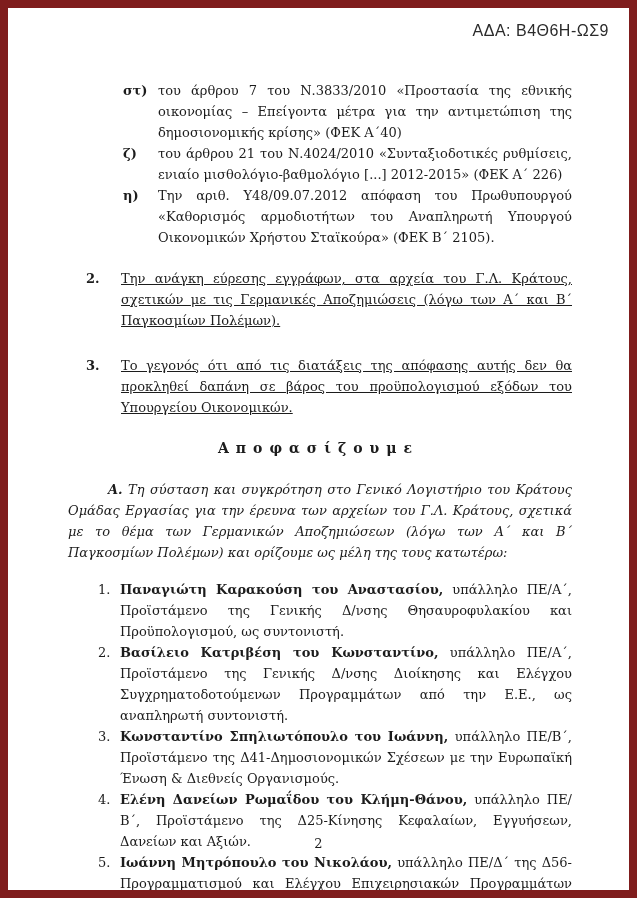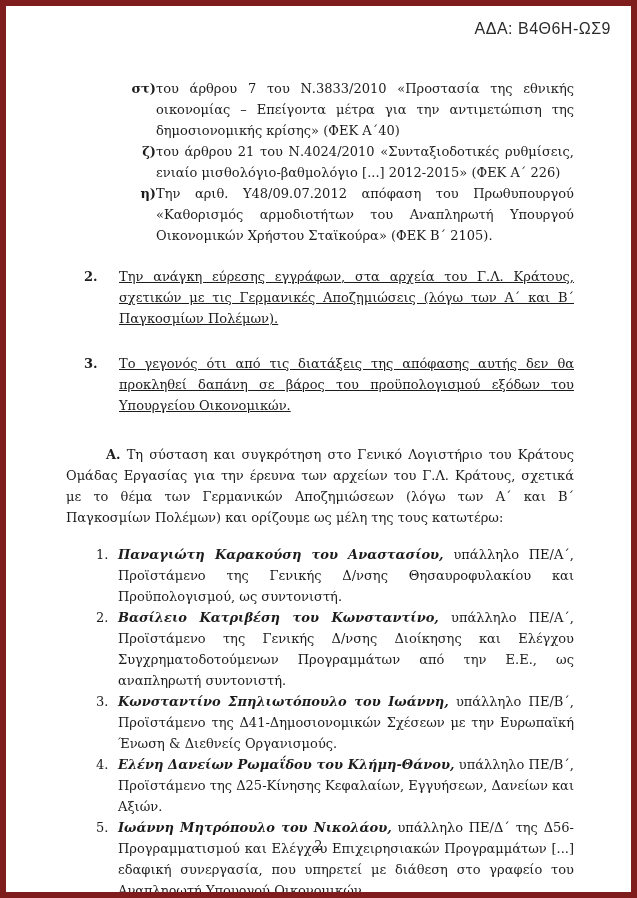--- a/index.html
+++ b/index.html
@@ -6,21 +6,21 @@
     margin: 0;
     padding: 0;
     background: #ffffff;
   }
   .page {
     position: relative;
     width: 637px;
     height: 898px;
     box-sizing: border-box;
     background: #ffffff;
-    border: 6px solid #7f1d1d;
+    border: 8px solid #7f1d1d;
     font-family: "DejaVu Serif", "Liberation Serif", serif;
     font-size: 13px;
     line-height: 21px;
     color: #1c1c1c;
     overflow: hidden;
   }
   .ada-header {
     position: absolute;
     top: 12px;
     right: 20px;
@@ -35,21 +35,20 @@
   
   .legal-item {
     display: flex;
     margin-left: 115px;
     margin-right: 57px;
   }
   .legal-label {
     flex: none;
     width: 35px;
     font-weight: bold;
-    text-align: right;
   }
   .legal-text {
     flex: 1;
     text-align: justify;
   }
   
   .consideration {
     display: flex;
     margin-left: 78px;
     margin-right: 57px;
@@ -67,23 +66,24 @@
     text-decoration: underline;
   }
   .decision-heading {
     margin-top: 20px;
     text-align: center;
     font-weight: bold;
     font-size: 14px;
     letter-spacing: 7px;
   }
   .decision-paragraph {
-    margin: 28px 57px 0 60px;
+    margin: 20px 57px 0 60px;
     text-align: justify;
     text-indent: 40px;
+    font-style: italic;
   }
   .decision-paragraph .lead {
     font-weight: bold;
   }
   
   .members {
     margin-top: 16px;
   }
   .member {
     display: flex;
@@ -93,21 +93,20 @@
   .member-number {
     flex: none;
     width: 22px;
   }
   .member-text {
     flex: 1;
     text-align: justify;
   }
   .member-name {
     font-weight: bold;
-    font-style: italic;
   }
   .page-number {
     position: absolute;
     left: 0;
     right: 0;
     bottom: 36px;
     text-align: center;
     font-size: 13px;
     color: #1c1c1c;
   }
@@ -138,20 +137,21 @@
 
     <div class="consideration first">
       <span class="consideration-number">2.</span>
       <span class="consideration-text">Την ανάγκη εύρεσης εγγράφων, στα αρχεία του Γ.Λ. Κράτους, σχετικών με τις Γερμανικές Αποζημιώσεις (λόγω των Α΄ και Β΄ Παγκοσμίων Πολέμων).</span>
     </div>
     <div class="consideration second">
       <span class="consideration-number">3.</span>
       <span class="consideration-text">Το γεγονός ότι από τις διατάξεις της απόφασης αυτής δεν θα προκληθεί δαπάνη σε βάρος του προϋπολογισμού εξόδων του Υπουργείου Οικονομικών.</span>
     </div>
 
+    <div class="decision-heading">Αποφασίζουμε</div>
 
     <div class="decision-paragraph">
       <span class="lead">Α.</span><span> Τη σύσταση και συγκρότηση στο Γενικό Λογιστήριο του Κράτους Ομάδας Εργασίας για την έρευνα των αρχείων του Γ.Λ. Κράτους, σχετικά με το θέμα των Γερμανικών Αποζημιώσεων (λόγω των Α΄ και Β΄ Παγκοσμίων Πολέμων) και ορίζουμε ως μέλη της τους κατωτέρω:</span>
     </div>
 
     <div class="members">
 
       <div class="member">
         <span class="member-number">1.</span>
         <span class="member-text"><span class="member-name">Παναγιώτη Καρακούση του Αναστασίου,</span><span> υπάλληλο ΠΕ/Α΄, Προϊστάμενο της Γενικής Δ/νσης Θησαυροφυλακίου και Προϋπολογισμού, ως συντονιστή.</span></span>

